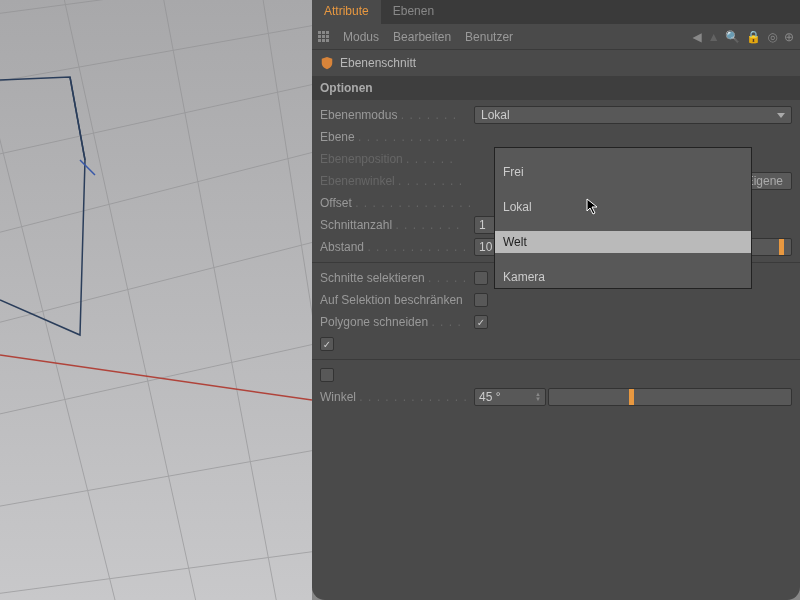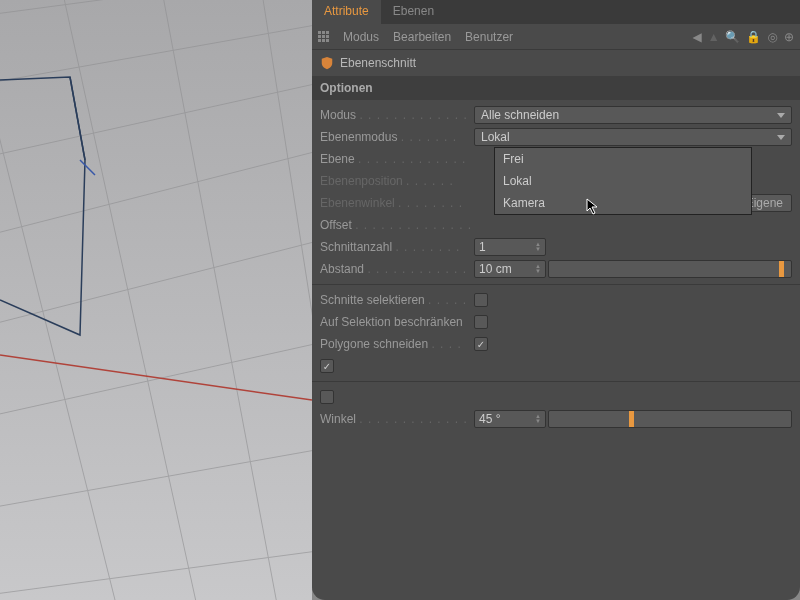--- a/index.html
+++ b/index.html
@@ -27,21 +27,21 @@
 .dropdown .caret { width: 0; height: 0; border-left: 4px solid transparent; border-right: 4px solid transparent; border-top: 5px solid #aaa; }
 .num-input { width: 72px; height: 18px; background: #585858; border: 1px solid #333; border-radius: 2px; color: #ccc; display: flex; align-items: center; justify-content: space-between; padding: 0 4px; }
 .spin { display: flex; flex-direction: column; gap: 0; }
 .spin span { font-size: 6px; line-height: 5px; color: #888; }
 .slider { flex: 1; height: 18px; background: #585858; border: 1px solid #333; border-radius: 2px; position: relative; }
 .slider .thumb { position: absolute; top: 0; bottom: 0; width: 5px; background: #e89840; }
 .checkbox { width: 14px; height: 14px; background: #585858; border: 1px solid #333; border-radius: 2px; display: flex; align-items: center; justify-content: center; color: #ccc; font-size: 10px; }
 .button { height: 18px; padding: 0 8px; background: #5a5a5a; border: 1px solid #333; border-radius: 2px; color: #aaa; display: flex; align-items: center; margin-left: 4px; }
 .separator { height: 1px; background: #3a3a3a; margin: 4px 0; }
 .popup { position: absolute; left: 494px; top: 147px; width: 258px; background: #585858; border: 1px solid #222; z-index: 10; }
-.popup-item { height: 22px; display: flex; align-items: center; padding: 4px 8px; color: #ccc; cursor: pointer; }
+.popup-item { height: 22px; display: flex; align-items: center; padding: 4px 8px; color: #ccc; cursor: pointer; margin-top: 13px; }
 .popup-item.highlight { background: #bababa; color: #222; }
 .cursor { position: absolute; left: 586px; top: 198px; z-index: 20; pointer-events: none; }
 .grid-icon { display: inline-grid; grid-template-columns: repeat(3, 3px); grid-template-rows: repeat(3, 3px); gap: 1px; }
 .grid-icon span { background: #888; }
 </style>
 </head>
 <body>
 
 <div class="viewport">
   <svg width="312" height="600">
@@ -100,29 +100,20 @@
     <svg class="icon" viewBox="0 0 16 16">
         <path fill="#d8843a" d="M8 1l6 2v5c0 4-3 6-6 7-3-1-6-3-6-7V3z"></path>
       </svg>
     <span>Ebenenschnitt</span>
   </div>
 
   <div class="section-title">Optionen</div>
 
   <div class="props">
     <div class="prop-row">
-      <div class="prop-label"><span>Modus</span> <span class="dots">. . . . . . . . . . . . .</span></div>
-      <div class="value-cell">
-          <div class="dropdown">
-            <span>Alle schneiden</span>
-            <span class="caret"></span>
-          </div>
-        </div>
-    </div>
-    <div class="prop-row">
       <div class="prop-label"><span>Ebenenmodus</span> <span class="dots">. . . . . . .</span></div>
       <div class="value-cell">
           <div class="dropdown">
             <span>Lokal</span>
             <span class="caret"></span>
           </div>
         </div>
     </div>
     <div class="prop-row">
       <div class="prop-label"><span>Ebene</span> <span class="dots">. . . . . . . . . . . . . .</span></div>
@@ -203,18 +194,19 @@
             <div class="thumb" style="left:33%"></div>
           </div>
       </div>
     </div>
   </div>
 </div>
 
 <div class="popup">
   <div class="popup-item">Frei</div>
   <div class="popup-item">Lokal</div>
+  <div class="popup-item highlight">Welt</div>
   <div class="popup-item">Kamera</div>
 </div>
 
 <svg class="cursor" width="14" height="18">
   <path d="M1 1 L1 13 L4 10 L7 16 L9 15 L6 9 L11 9 Z" fill="#000" stroke="#fff" stroke-width="1"></path>
 </svg>
 
 </body></html>

